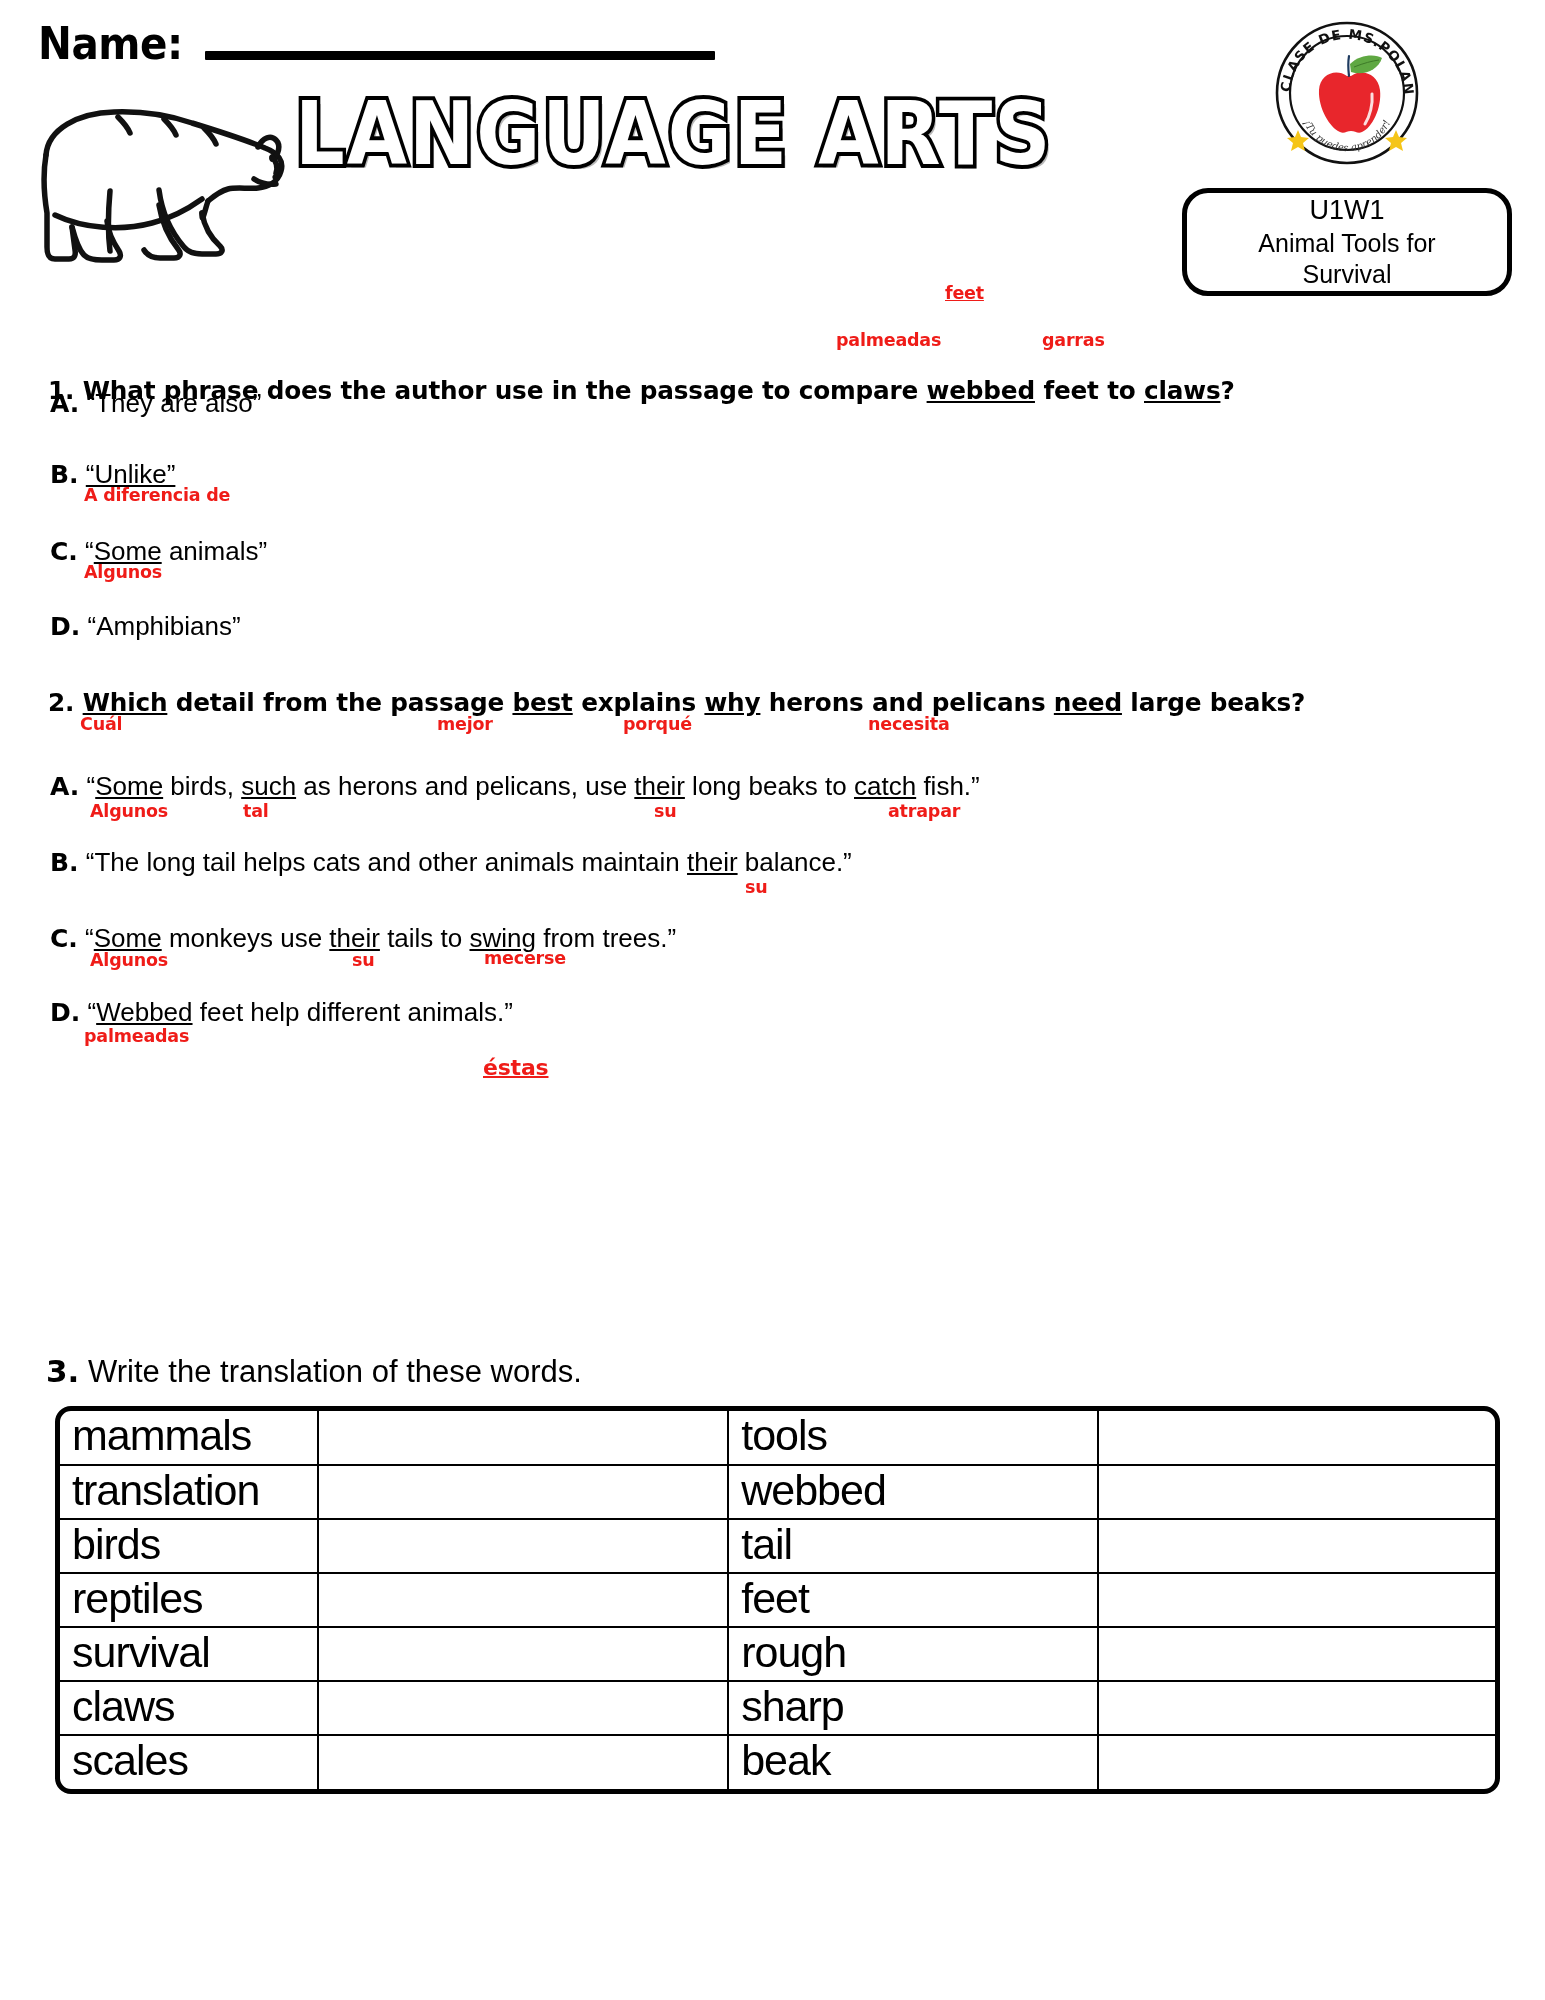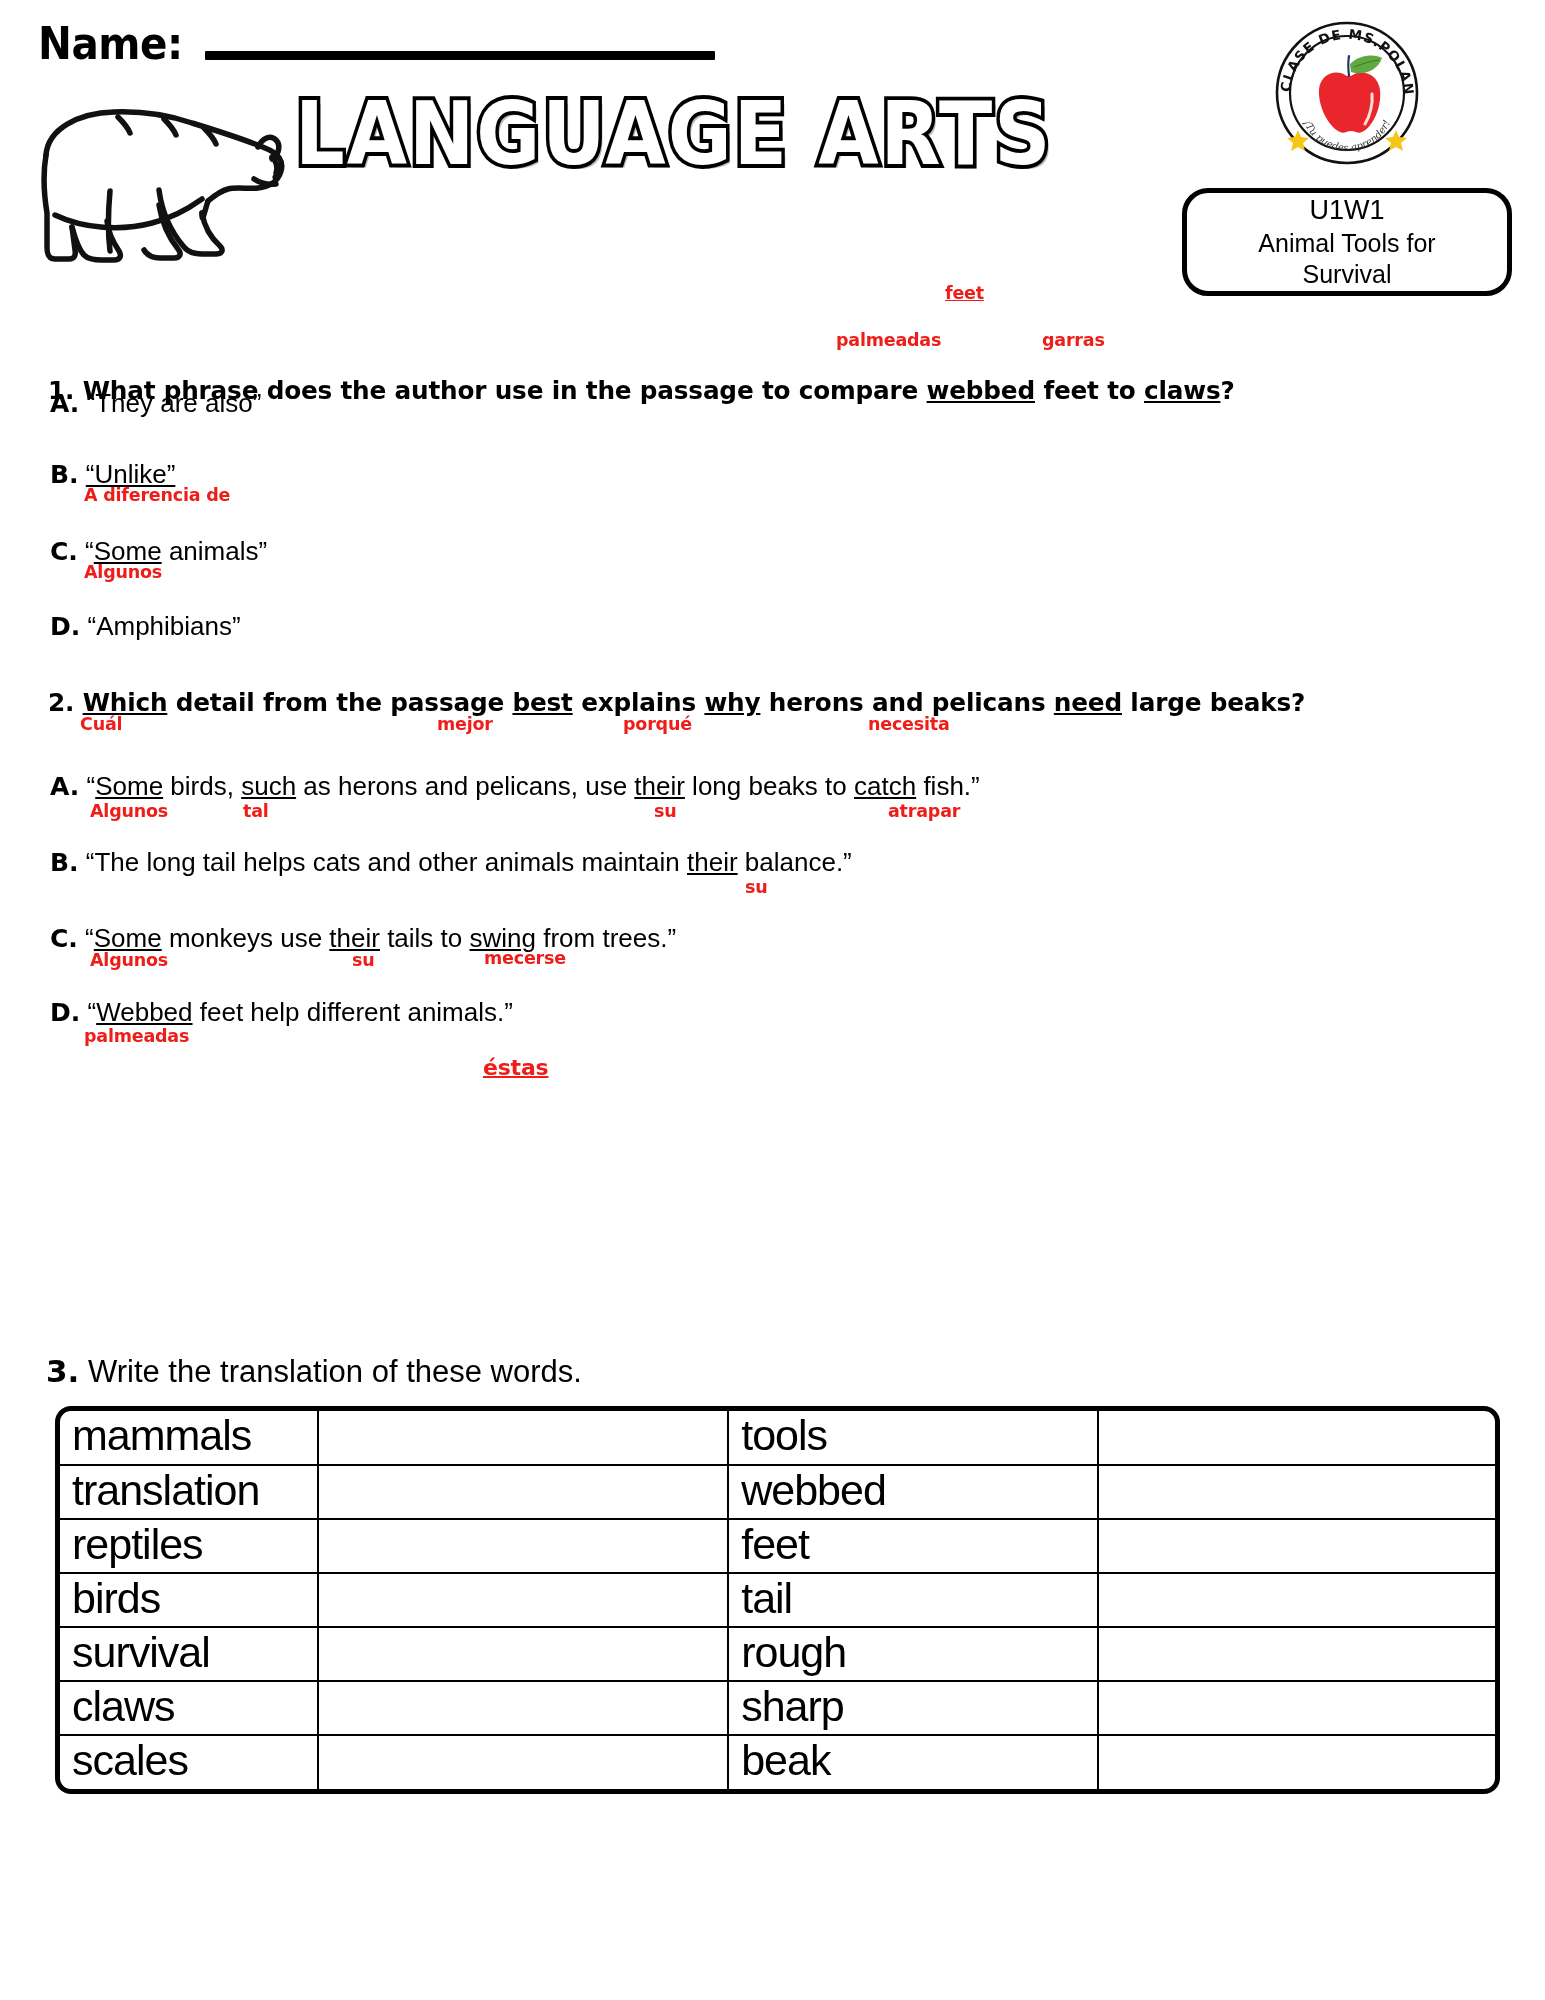--- a/index.html
+++ b/index.html
@@ -367,29 +367,29 @@
         <td class="wcell">tools</td>
         <td class="blank"></td>
       </tr>
       <tr>
         <td class="wcell">translation</td>
         <td class="blank"></td>
         <td class="wcell">webbed</td>
         <td class="blank"></td>
       </tr>
       <tr>
+        <td class="wcell">birds</td>
+        <td class="blank"></td>
+        <td class="wcell">tail</td>
+        <td class="blank"></td>
+      </tr>
+      <tr>
         <td class="wcell">reptiles</td>
         <td class="blank"></td>
         <td class="wcell">feet</td>
-        <td class="blank"></td>
-      </tr>
-      <tr>
-        <td class="wcell">birds</td>
-        <td class="blank"></td>
-        <td class="wcell">tail</td>
         <td class="blank"></td>
       </tr>
       <tr>
         <td class="wcell">survival</td>
         <td class="blank"></td>
         <td class="wcell">rough</td>
         <td class="blank"></td>
       </tr>
       <tr>
         <td class="wcell">claws</td>

